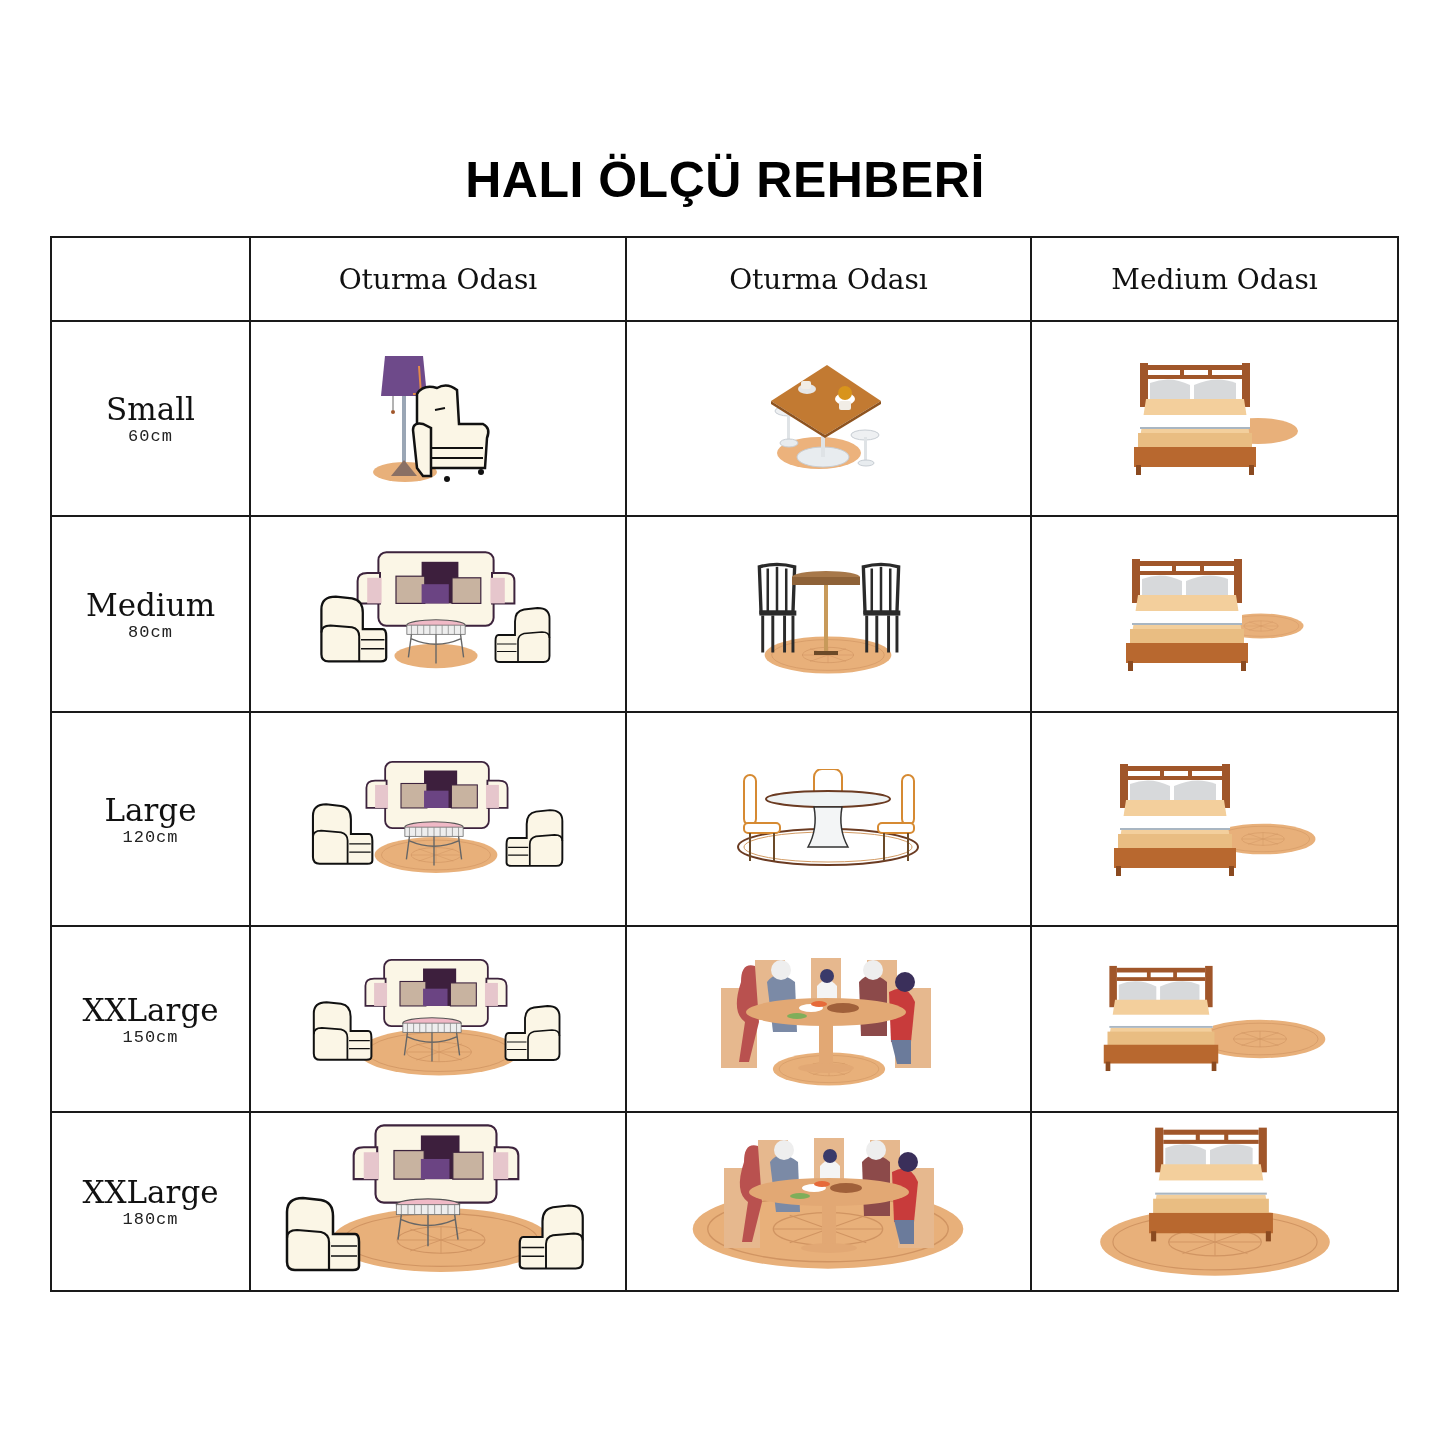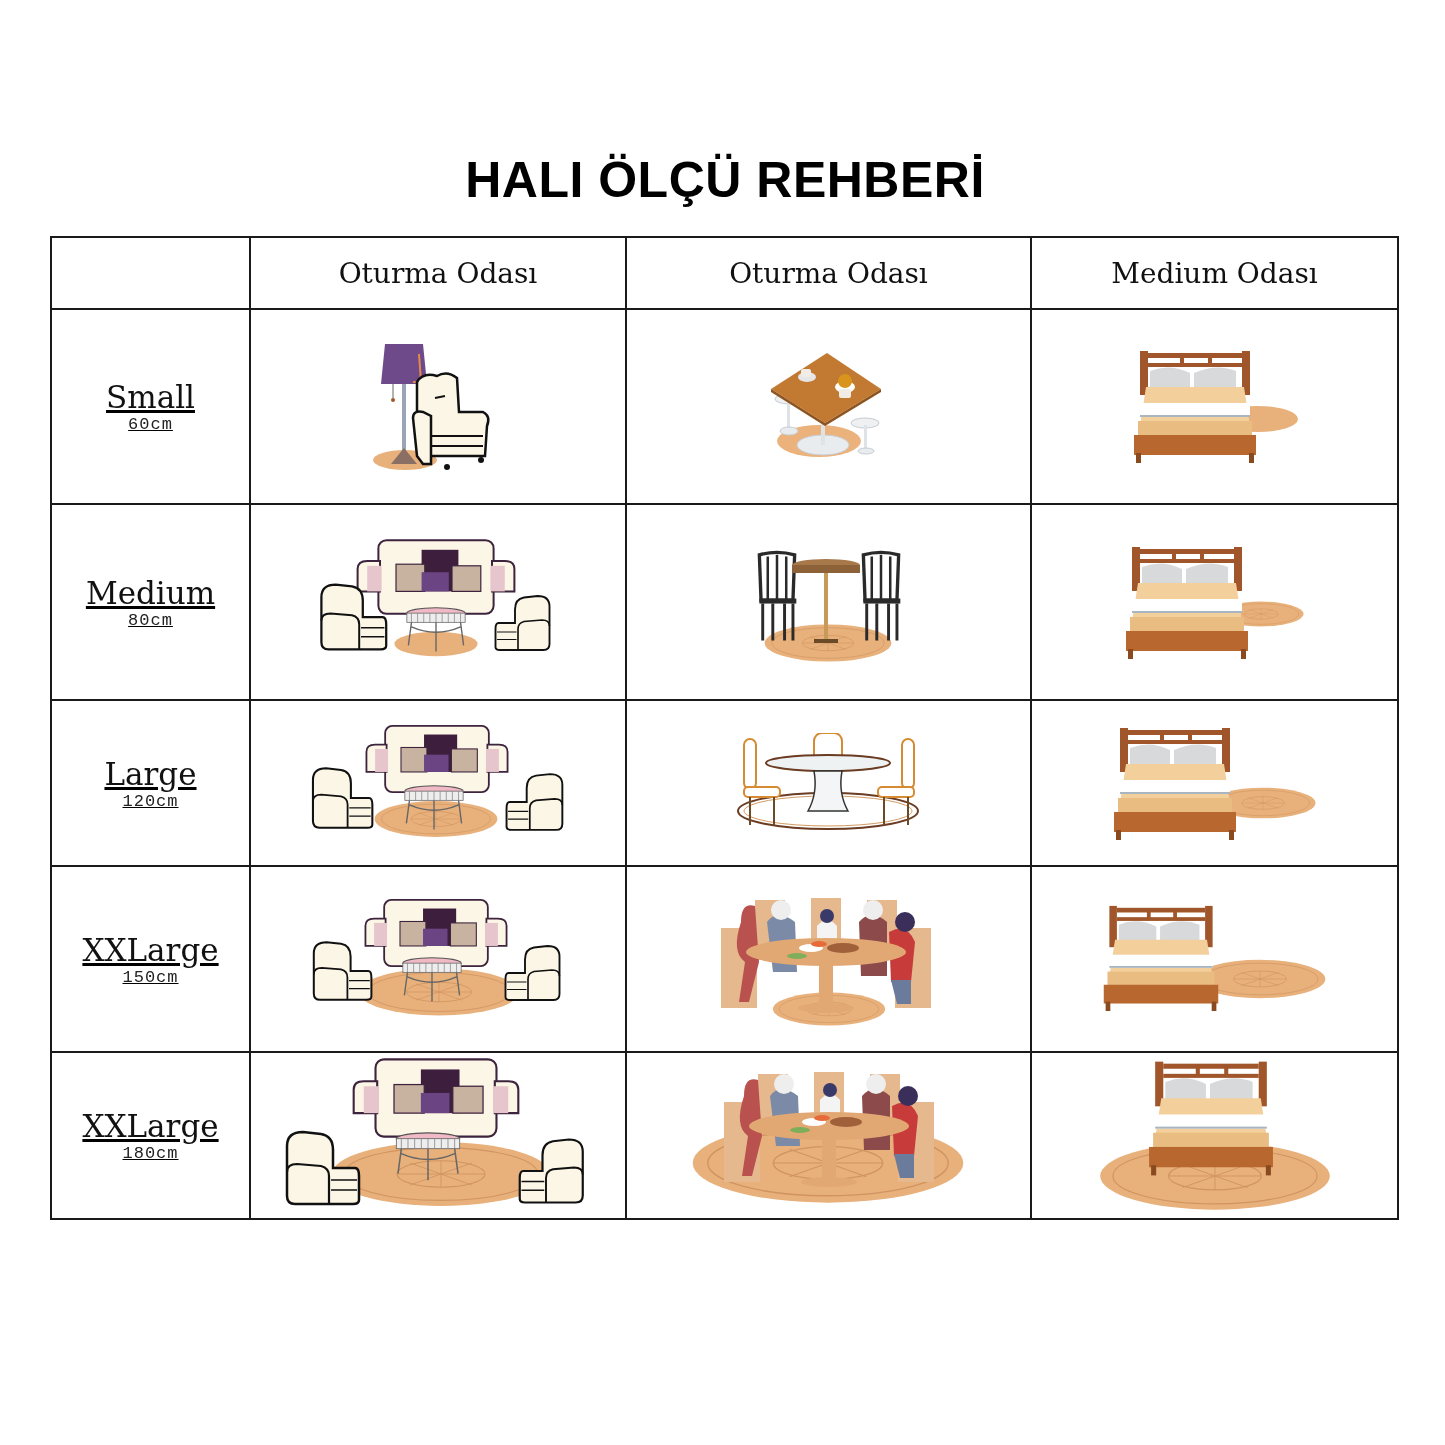--- a/index.html
+++ b/index.html
@@ -6,23 +6,23 @@
   body { width: 1445px; height: 1445px; position: relative; overflow: hidden; font-family: "Liberation Sans", sans-serif; }
   .title {
     position: absolute; left: 0; top: 148px; width: 1450px; text-align: center;
     font-family: "Liberation Sans", sans-serif; font-weight: bold; font-size: 50px;
     color: #000; letter-spacing: 0.5px; line-height: 64px;
   }
   table.guide {
     position: absolute; left: 50px; top: 236px; border-collapse: collapse;
     table-layout: fixed;
   }
-  table.guide td, table.guide th { border: 2px solid #1a1a1a; padding: 0; text-align: center; vertical-align: middle; }
+  table.guide td, table.guide th { border: 2px solid #1a1a1a; padding: 6px; text-align: center; vertical-align: middle; }
   .hdr th { height: 70px; font-family: "DejaVu Serif", serif; font-weight: normal; font-size: 28px; color: #111; }
-  .sizecell { position: relative; text-decoration: underline; }
+  .sizecell { position: relative; }
   .size-name { display: block; font-family: "DejaVu Serif", serif; font-size: 31px; color: #111; line-height: 36px; }
   .size-cm { display: block; font-family: "Liberation Mono", monospace; font-size: 17px; color: #222; letter-spacing: 1px; }
   .ill { display: flex; align-items: center; justify-content: center; width: 100%; height: 100%; }
   svg.pic { display: block; }
 </style>
 </head>
 <body>
 
 <svg width="0" height="0" style="position:absolute">
   <defs>
@@ -222,21 +222,21 @@
     <td>
       <div class="ill">
         <svg class="pic" width="185" height="115" viewBox="0 0 185 115">
           <use href="#rug" x="96" y="52" width="86" height="34"></use>
           <use href="#bed" x="0" y="0" width="130" height="115"></use>
         </svg>
       </div>
     </td>
   </tr>
 
-  <tr style="height:166px">
+  <tr style="height:214px">
     <td class="sizecell">
       <span class="size-name">Large</span>
       <span class="size-cm">120cm</span>
     </td>
     <td>
       <div class="ill">
         <svg class="pic" width="265" height="120" viewBox="0 0 265 120">
           <use href="#rug" x="68" y="76" width="124" height="40"></use>
           <use href="#sofa" x="52" y="0" width="158" height="72"></use>
           <use href="#ctable" x="96" y="62" width="64" height="46"></use>

